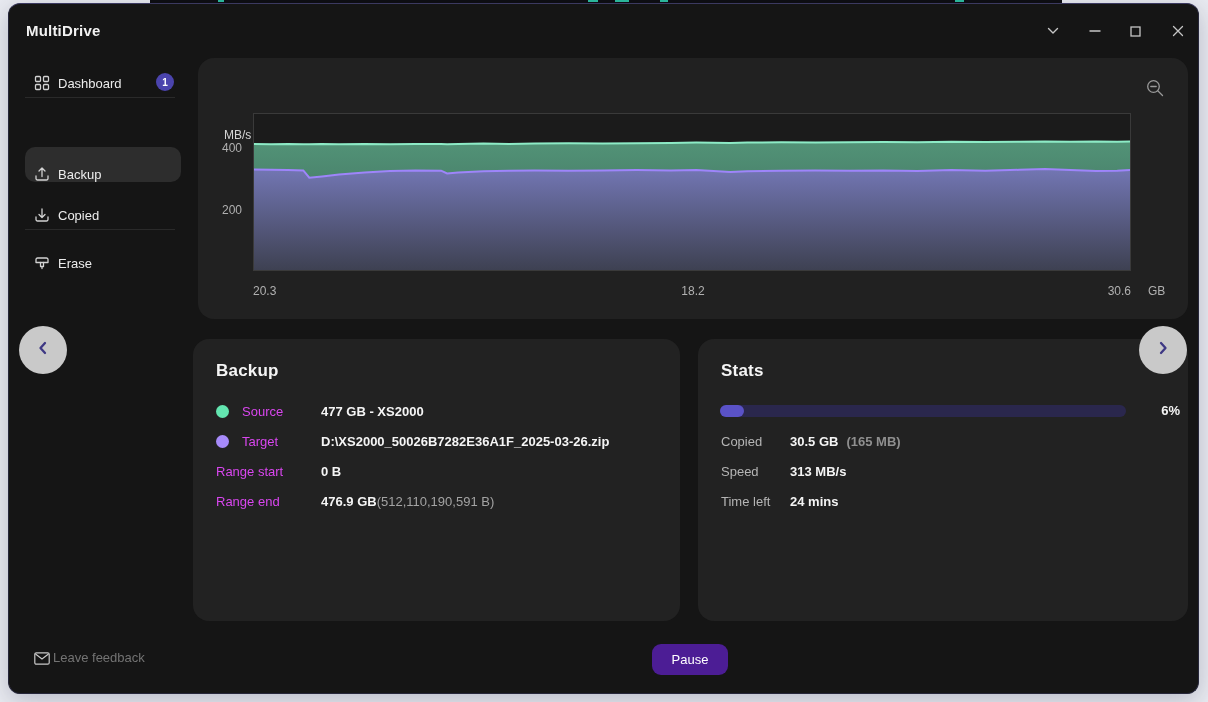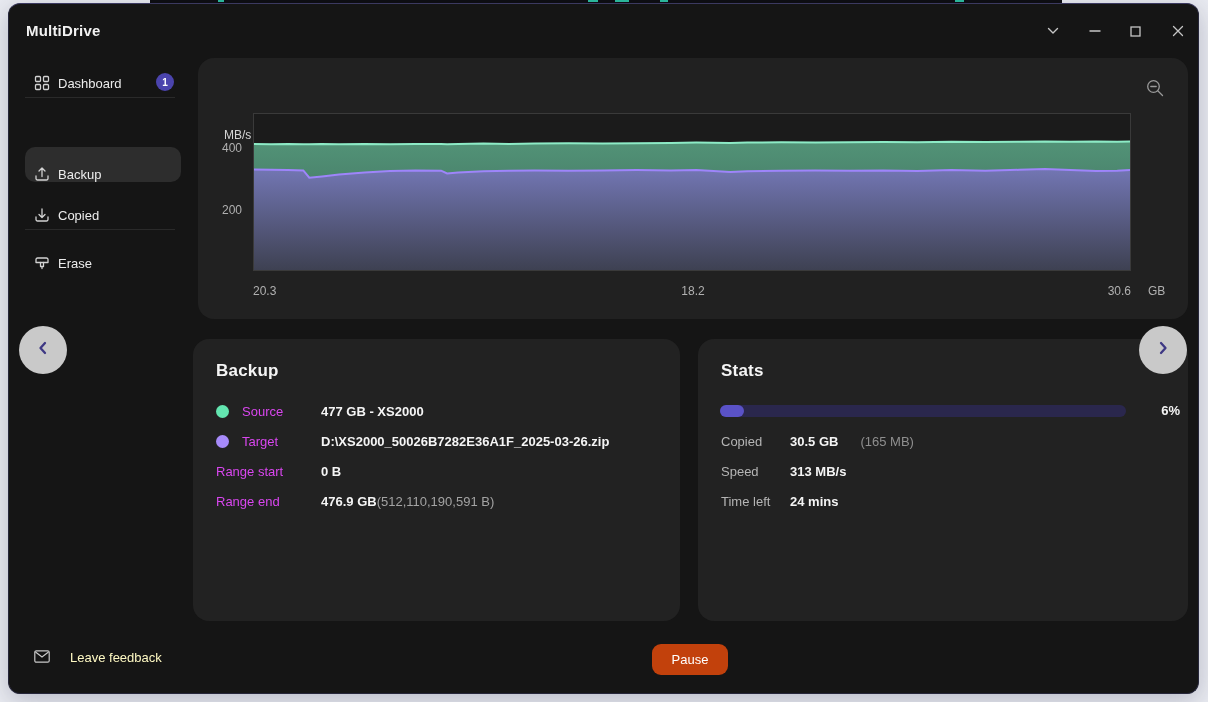--- a/index.html
+++ b/index.html
@@ -73,24 +73,24 @@
   .prow .val { position:absolute; left:105px; color:#f5f5f5; font-weight:600; white-space:nowrap; }
   .prow .val .note { color:#a3a3a3; font-weight:400; }
   .rows { position:absolute; left:23px; right:16px; }
 
   .progress-track { position:absolute; left:22px; top:66px; width:406px; height:12px; border-radius:6px; background:#2a274d; }
   .progress-fill { height:12px; border-radius:6px; background:#5a52c7; }
   .progress-label { position:absolute; left:436px; top:64px; width:46px; text-align:right; font-size:13px; font-weight:700; color:#f5f5f5; }
   .srow { display:flex; align-items:center; height:30px; position:relative; font-size:13px; }
   .srow .lbl { color:#b5b5b5; }
   .srow .val { position:absolute; left:69px; color:#f5f5f5; font-weight:600; white-space:nowrap; }
-  .srow .val .note { color:#8f8f8f; font-weight:400; margin-left:22px; }
-
-  
-  .feedback { position:absolute; left:25px; top:646px; display:flex; align-items:flex-start; gap:20px; color:#fef9c3; font-size:13px; cursor:pointer; }
+  .srow .val .note { color:#8f8f8f; font-weight:700; margin-left:8px; }
+
+  
+  .feedback { position:absolute; left:25px; top:646px; display:flex; align-items:flex-end; gap:3px; color:#737373; font-size:13px; cursor:pointer; }
   .feedback .f-icon { width:16px; height:13px; color:#c9c9c9; }
   .pause-btn {
     position:absolute; left:643px; top:640px; width:76px; height:31px;
     border:none; border-radius:9px; color:#fff; font-size:13px; font-weight:500;
     font-family:inherit; cursor:pointer; background:#5a50c8;
   }
 </style>
 </head>
 <body>
 
@@ -284,15 +284,15 @@
 
   <div class="feedback">
     <span class="f-icon">
       <svg viewBox="0 0 16 13" fill="none" stroke="currentColor" stroke-width="1.2">
         <rect x="0.8" y="0.8" width="14.4" height="11.4" rx="1.5"></rect>
         <path d="M1.5 2 L8 7 L14.5 2"></path>
       </svg>
     </span>
     <span>Leave feedback</span>
   </div>
-  <button class="pause-btn" style="background: #c2410c;">Pause</button>
+  <button class="pause-btn" style="background: #4c1d95;">Pause</button>
 
 </div>
 
 </body></html>

